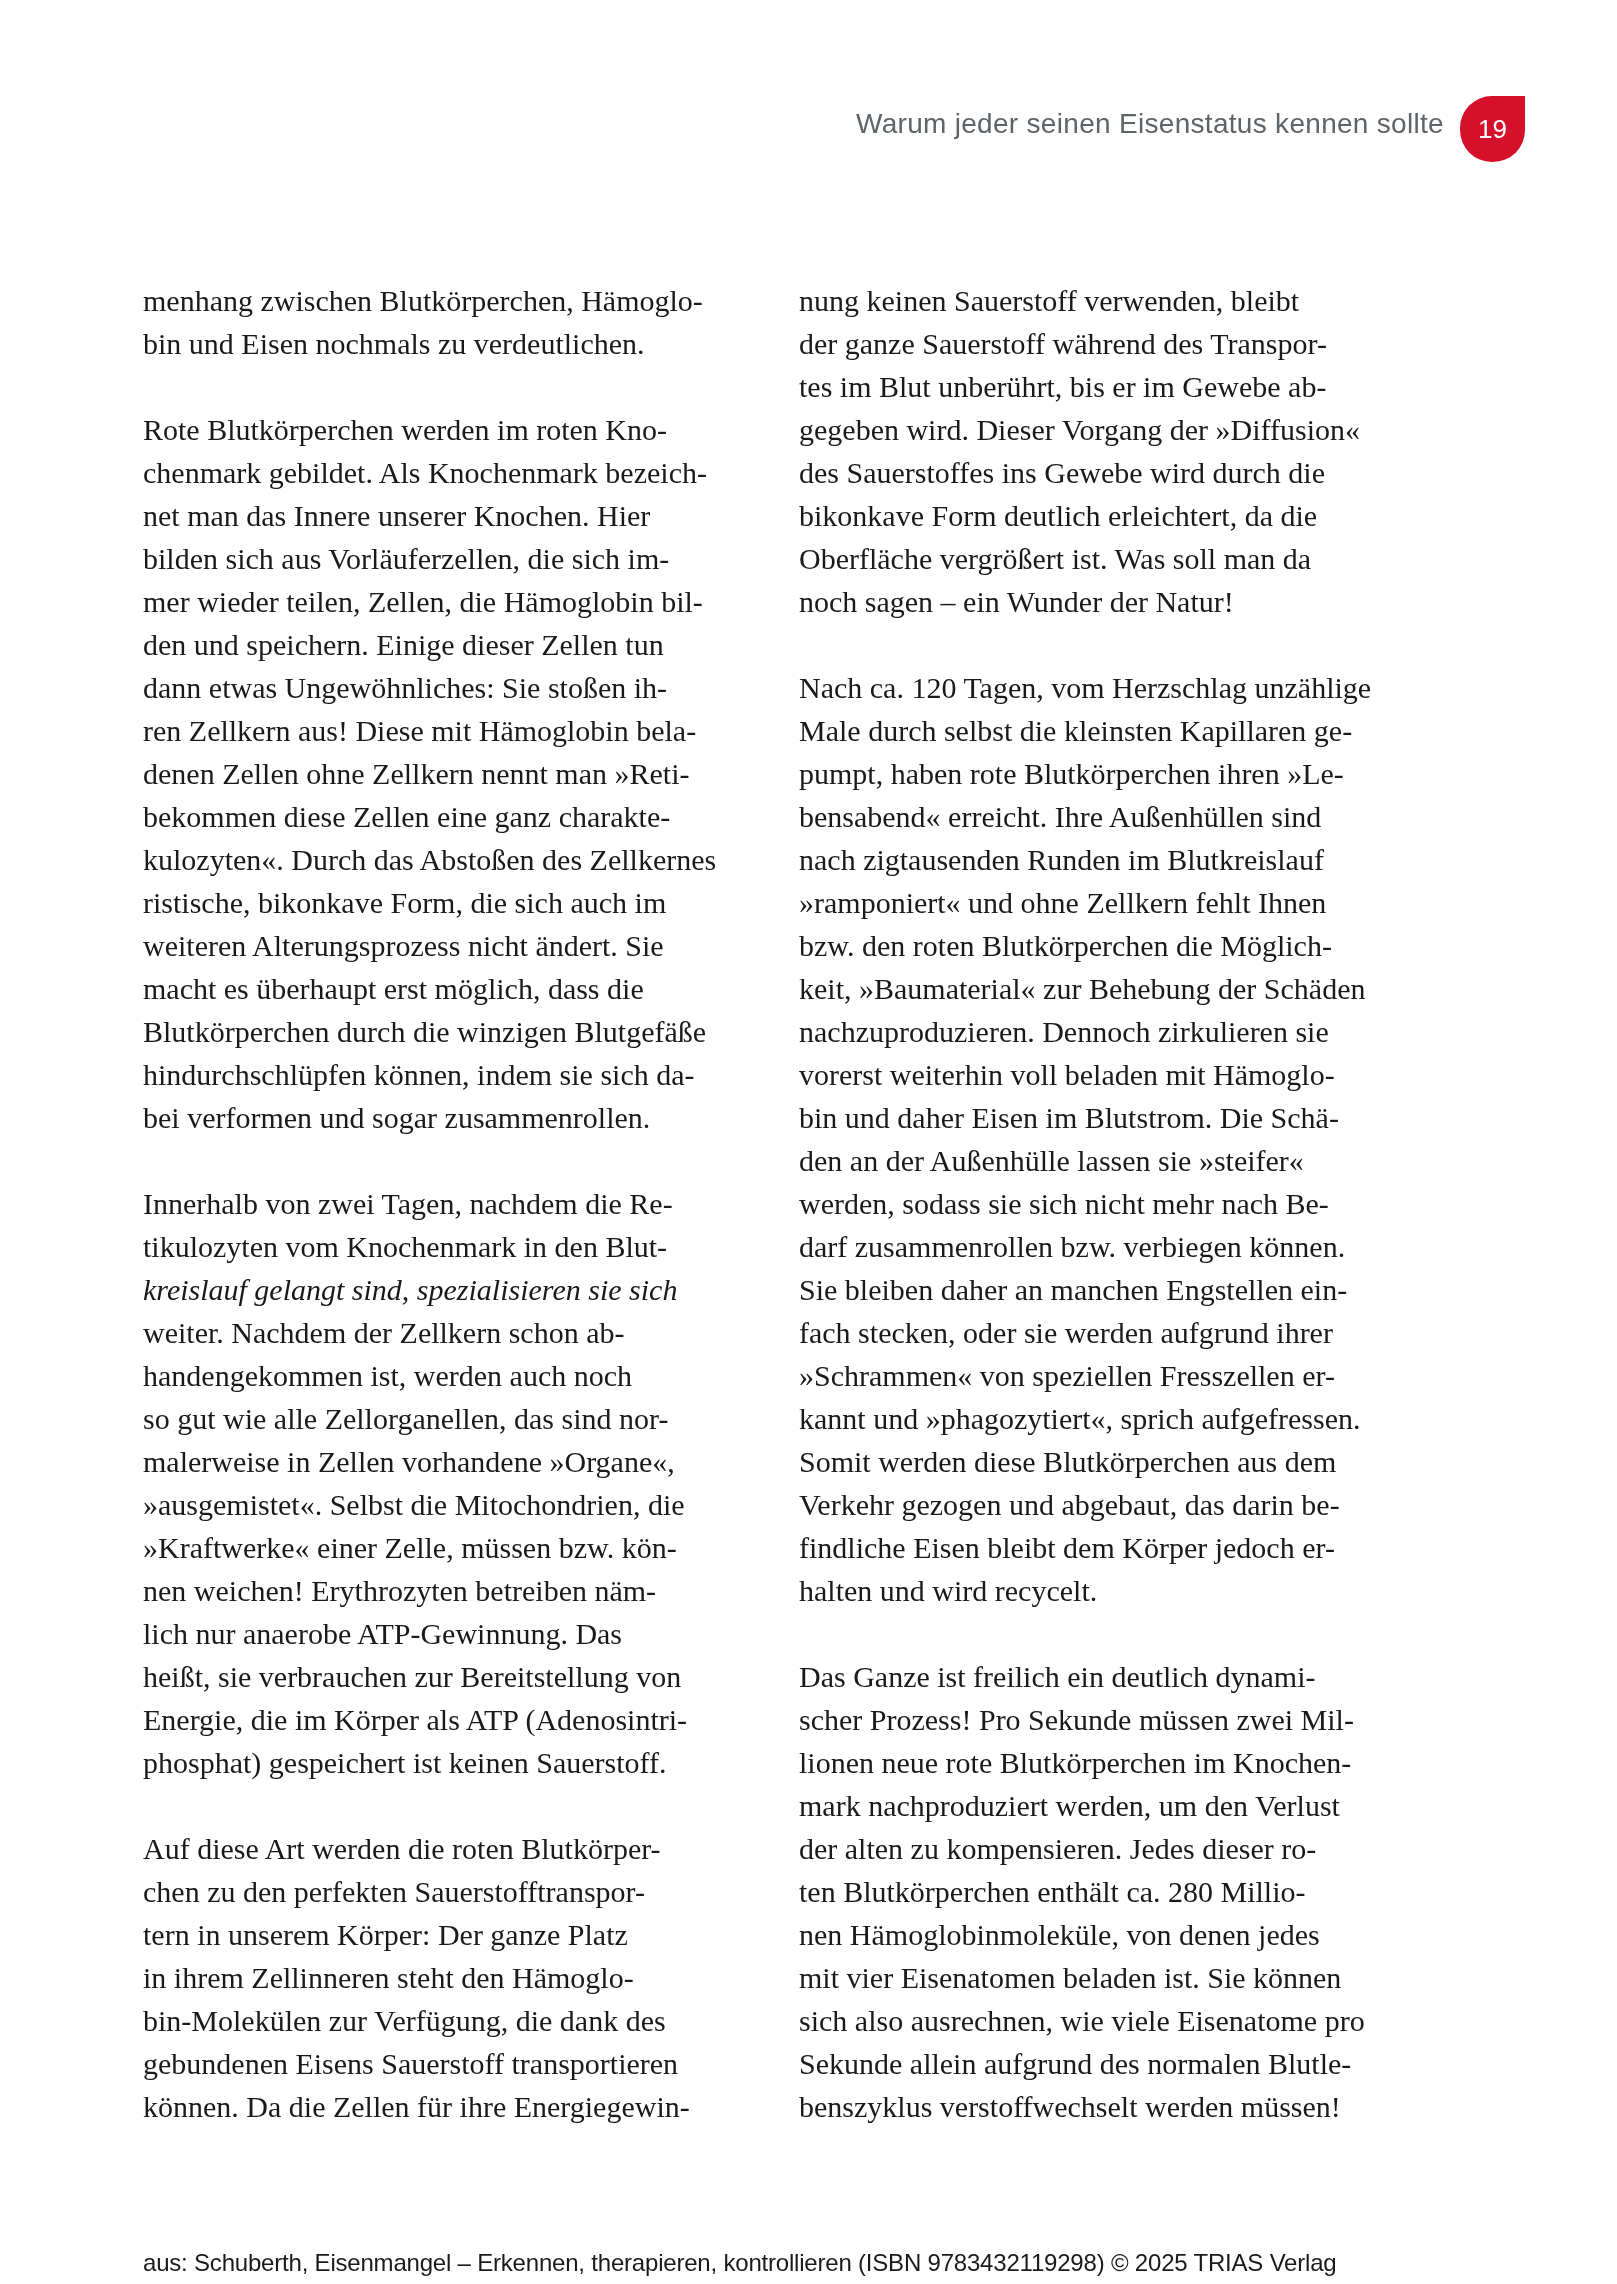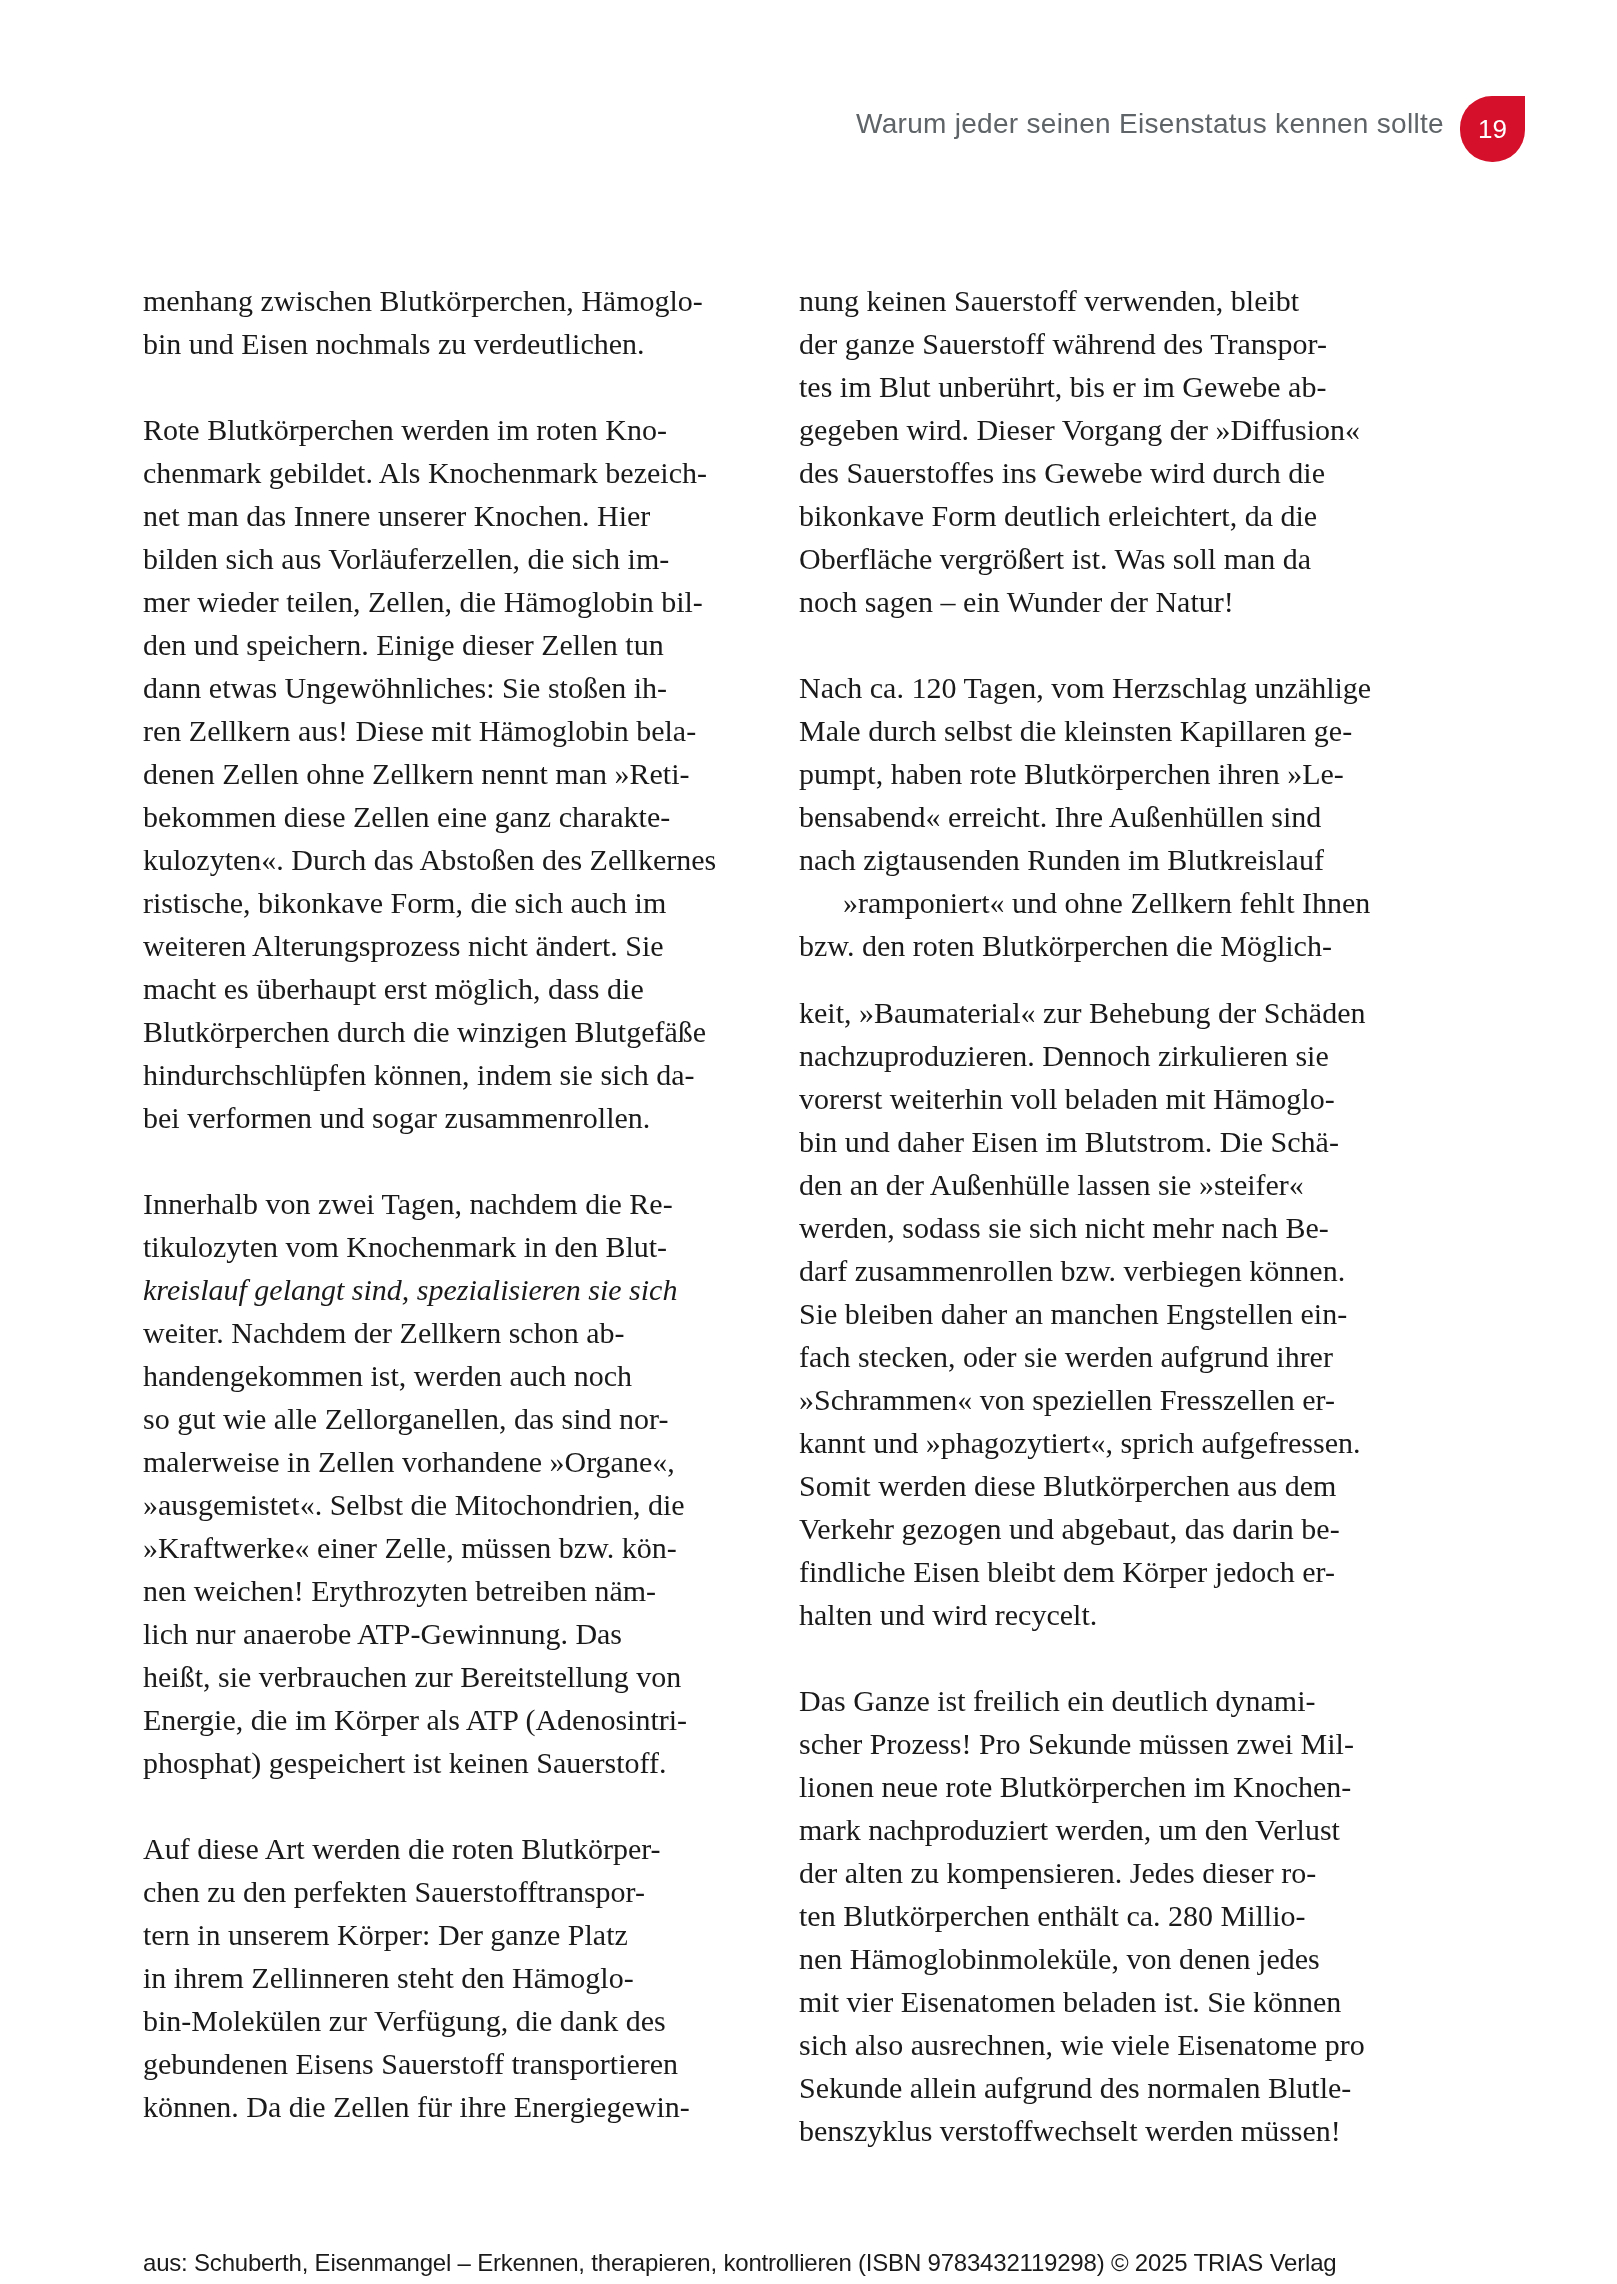--- a/index.html
+++ b/index.html
@@ -136,23 +136,23 @@
       <span class="line" style="display: block; width: max-content;">bikonkave Form deutlich erleichtert, da die</span>
       <span class="line" style="display: block; width: max-content;">Oberfläche vergrößert ist. Was soll man da</span>
       <span class="line" style="display: block; width: max-content;">noch sagen – ein Wunder der Natur!</span>
     </div>
     <div class="para">
       <span class="line" style="display: block; width: max-content;">Nach ca. 120 Tagen, vom Herzschlag unzählige</span>
       <span class="line" style="display: block; width: max-content;">Male durch selbst die kleinsten Kapillaren ge-</span>
       <span class="line" style="display: block; width: max-content;">pumpt, haben rote Blutkörperchen ihren »Le-</span>
       <span class="line" style="display: block; width: max-content;">bensabend« erreicht. Ihre Außenhüllen sind</span>
       <span class="line" style="display: block; width: max-content; text-align: right;">nach zigtausenden Runden im Blutkreislauf</span>
-      <span class="line" style="display: block; width: max-content; margin-left: 44px;">»ramponiert« und ohne Zellkern fehlt Ihnen</span>
+      <span class="line" style="display: block; width: max-content;">»ramponiert« und ohne Zellkern fehlt Ihnen</span>
       <span class="line" style="display: block; width: max-content;">bzw. den roten Blutkörperchen die Möglich-</span>
-      <span class="line" style="display: block; width: max-content; margin-top: 24px;">keit, »Baumaterial« zur Behebung der Schäden</span>
+      <span class="line" style="display: block; width: max-content;">keit, »Baumaterial« zur Behebung der Schäden</span>
       <span class="line" style="display: block; width: max-content;">nachzuproduzieren. Dennoch zirkulieren sie</span>
       <span class="line" style="display: block; width: max-content;">vorerst weiterhin voll beladen mit Hämoglo-</span>
       <span class="line" style="display: block; width: max-content;">bin und daher Eisen im Blutstrom. Die Schä-</span>
       <span class="line" style="display: block; width: max-content;">den an der Außenhülle lassen sie »steifer«</span>
       <span class="line" style="display: block; width: max-content;">werden, sodass sie sich nicht mehr nach Be-</span>
       <span class="line" style="display: block; width: max-content;">darf zusammenrollen bzw. verbiegen können.</span>
       <span class="line" style="display: block; width: max-content;">Sie bleiben daher an manchen Engstellen ein-</span>
       <span class="line" style="display: block; width: max-content;">fach stecken, oder sie werden aufgrund ihrer</span>
       <span class="line" style="display: block; width: max-content;">»Schrammen« von speziellen Fresszellen er-</span>
       <span class="line" style="display: block; width: max-content;">kannt und »phagozytiert«, sprich aufgefressen.</span>

